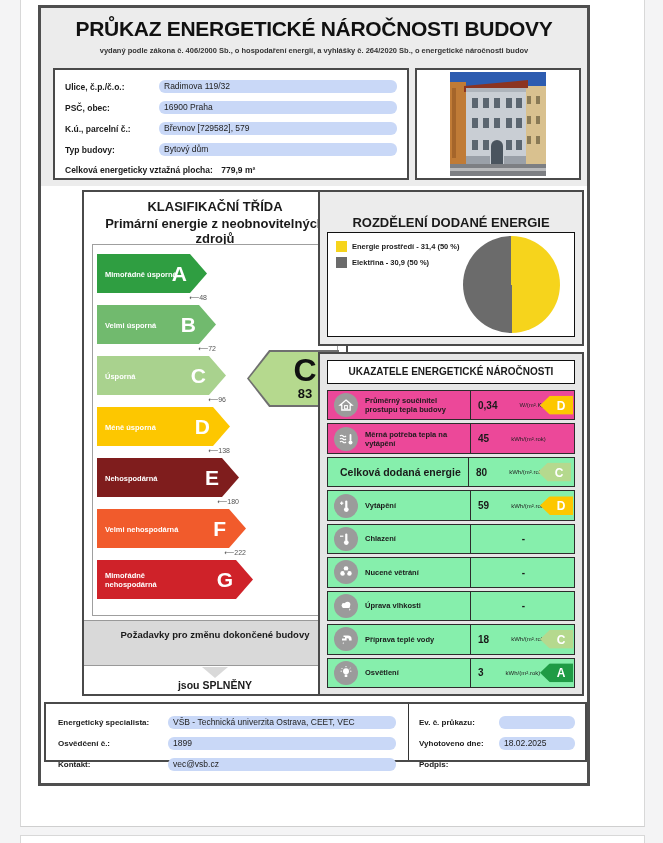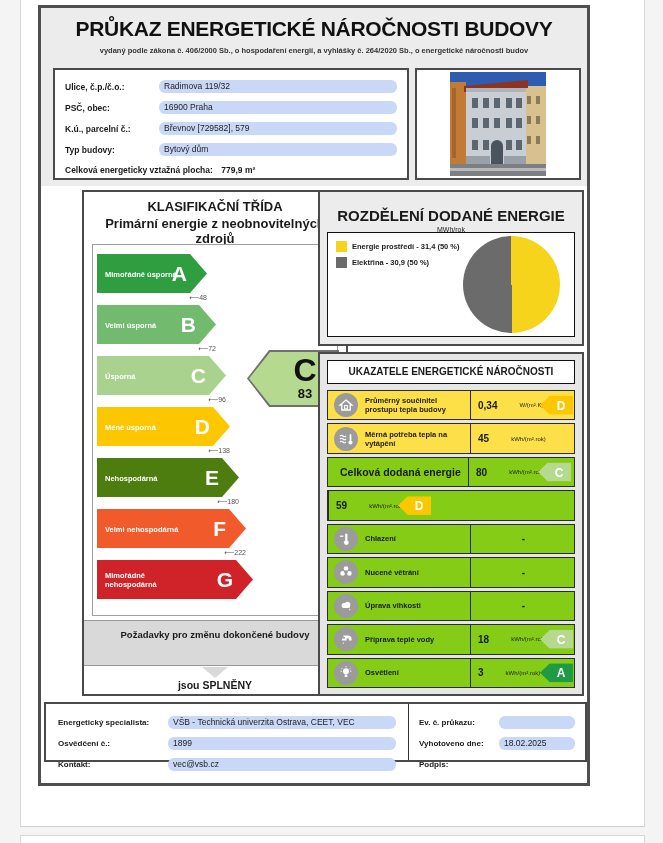--- a/index.html
+++ b/index.html
@@ -43,35 +43,35 @@
   .result-inner { position:absolute; inset:2px; clip-path:polygon(0 50%, 24% 0, 100% 0, 100% 100%, 24% 100%); display:flex; flex-direction:column; align-items:center; justify-content:center; padding-left:24px; }
   .result-letter { font-size:32px; font-weight:bold; line-height:0.9; color:#111; }
   .result-value { font-size:13px; font-weight:bold; color:#111; margin-top:1px; }
 
   .req-bar { position:absolute; left:0; right:0; top:428px; height:46px; background:#d9d9d9; border-top:1px solid #999; border-bottom:1px solid #999; text-align:center; font-size:9.5px; font-weight:bold; padding-top:8px; line-height:1.3; }
   .req-notch { position:absolute; top:475px; left:50%; margin-left:-13px; width:0; height:0; border-left:13px solid transparent; border-right:13px solid transparent; border-top:11px solid #d9d9d9; }
   .req-status { position:absolute; top:487px; left:0; right:0; text-align:center; font-size:10.5px; font-weight:bold; }
 
   
   .pie-box { left:277px; top:182px; width:266px; height:156px; background:#ececec; }
-  .p-title { text-align:center; font-size:15px; font-weight:bold; margin-top:15px; }
+  .p-title { text-align:center; font-size:13px; font-weight:bold; margin-top:23px; }
   .p-unit { text-align:center; font-size:7px; margin-top:2px; color:#222; }
   .pie-inner { position:absolute; left:7px; right:7px; top:40px; bottom:7px; background:#fff; border:1.5px solid #111; }
   .legend { position:absolute; left:8px; top:8px; }
   .legend-item { display:flex; align-items:center; margin-bottom:5px; }
   .swatch { width:11px; height:11px; margin-right:5px; flex:none; }
   .legend-text { font-size:7.5px; font-weight:bold; }
   .pie { position:absolute; right:14px; top:3px; width:97px; height:97px; border-radius:50%; }
 
   
   .ind-box { left:277px; top:344px; width:266px; height:344px; background:#e6e6e6;padding-left:16px; }
   .ind-title { position:absolute; left:7px; right:7px; top:6px; height:24px; background:#fff; border:1.5px solid #111; text-align:center; font-size:10px; font-weight:bold; line-height:21px; }
   .ind-rows { position:absolute; left:7px; right:7px; top:36px; bottom:6px; display:flex; flex-direction:column; gap:3px; }
-  .ind-row { flex:1; background:#84cc16; border:1.5px solid #2c2c2c; display:flex; align-items:stretch; }
-  .ind-row.gray { background:#fde047; }
+  .ind-row { flex:1; background:#86efac; border:1.5px solid #2c2c2c; display:flex; align-items:stretch; }
+  .ind-row.gray { background:#ec4899; }
   .ind-left { flex:1; display:flex; align-items:center; gap:7px; padding-left:6px; }
   .ind-icon { width:24px; height:24px; border-radius:50%; background:#9b9b9b; display:flex; align-items:center; justify-content:center; flex:none; }
   .ind-label { font-size:7.5px; font-weight:bold; line-height:1.2; width:105px; }
   .ind-row.emph .ind-label { font-size:10.5px; width:auto; }
   .ind-row.emph .ind-left { padding-left:12px; }
   .ind-right { width:106px; border-left:1.5px solid #2c2c2c; display:flex; align-items:center; padding-left:7px; position:relative; flex:none;gap:20px; }
   .ind-right.center { justify-content:center; padding-left:0; }
   .ind-value { font-size:10px; font-weight:bold; }
   .ind-unit { font-size:6px; color:#222; margin-left:2px; }
   .badge { position:absolute; right:3px; top:50%; transform:translateY(-50%); width:33px; height:19px; clip-path:polygon(0 50%, 30% 0, 100% 0, 100% 100%, 30% 100%); color:#fff; font-size:12px; font-weight:bold; display:flex; align-items:center; justify-content:center; padding-left:9px; }
@@ -181,21 +181,21 @@
         <span class="bar-letter">C</span>
       </div>
       <div class="thresh" style="top:151px;left:87px"><span class="arr">⟵ </span><span>96</span></div>
 
       <div class="bar" style="top: 162px; width: 133px; background-color: rgb(253, 199, 0);">
         <span class="bar-label">Méně úsporná</span>
         <span class="bar-letter">D</span>
       </div>
       <div class="thresh" style="top:202px;left:91px"><span class="arr">⟵ </span><span>138</span></div>
 
-      <div class="bar" style="top: 213px; width: 142px; background-color: #4d7c0f;">
+      <div class="bar" style="top: 213px; width: 142px; background-color: #7f1d1d;">
         <span class="bar-label">Nehospodárná</span>
         <span class="bar-letter">E</span>
       </div>
       <div class="thresh" style="top:253px;left:100px"><span class="arr">⟵ </span><span>180</span></div>
 
       <div class="bar" style="top: 264px; width: 149px; background-color: rgb(241, 91, 44);">
         <span class="bar-label">Velmi nehospodárná</span>
         <span class="bar-letter">F</span>
       </div>
       <div class="thresh" style="top:304px;left:107px"><span class="arr">⟵ </span><span>222</span></div>
@@ -281,20 +281,31 @@
           <span class="ind-label">Celková dodaná energie</span>
         </div>
         <div class="ind-right">
           <span class="ind-value">80</span>
           <span class="ind-unit">kWh/(m².rok)</span>
           <span class="badge" style="background-color: rgb(181, 217, 142);">C</span>
         </div>
       </div>
 
       <div class="ind-row">
+        <div class="ind-left">
+          <span class="ind-icon">
+            <svg width="16" height="16" viewBox="0 0 16 16">
+                <rect x="7.2" y="2.5" width="2.2" height="7.5" rx="1.1" fill="#fff"></rect>
+                <circle cx="8.3" cy="11.6" r="2.4" fill="#fff"></circle>
+                <rect x="2" y="4.6" width="3.4" height="1.2" fill="#fff"></rect>
+                <rect x="3.1" y="3.5" width="1.2" height="3.4" fill="#fff"></rect>
+              </svg>
+          </span>
+          <span class="ind-label">Vytápění</span>
+        </div>
         <div class="ind-right">
           <span class="ind-value">59</span>
           <span class="ind-unit">kWh/(m².rok)</span>
           <span class="badge" style="background-color: rgb(253, 199, 0);">D</span>
         </div>
       </div>
 
       <div class="ind-row">
         <div class="ind-left">
           <span class="ind-icon">

